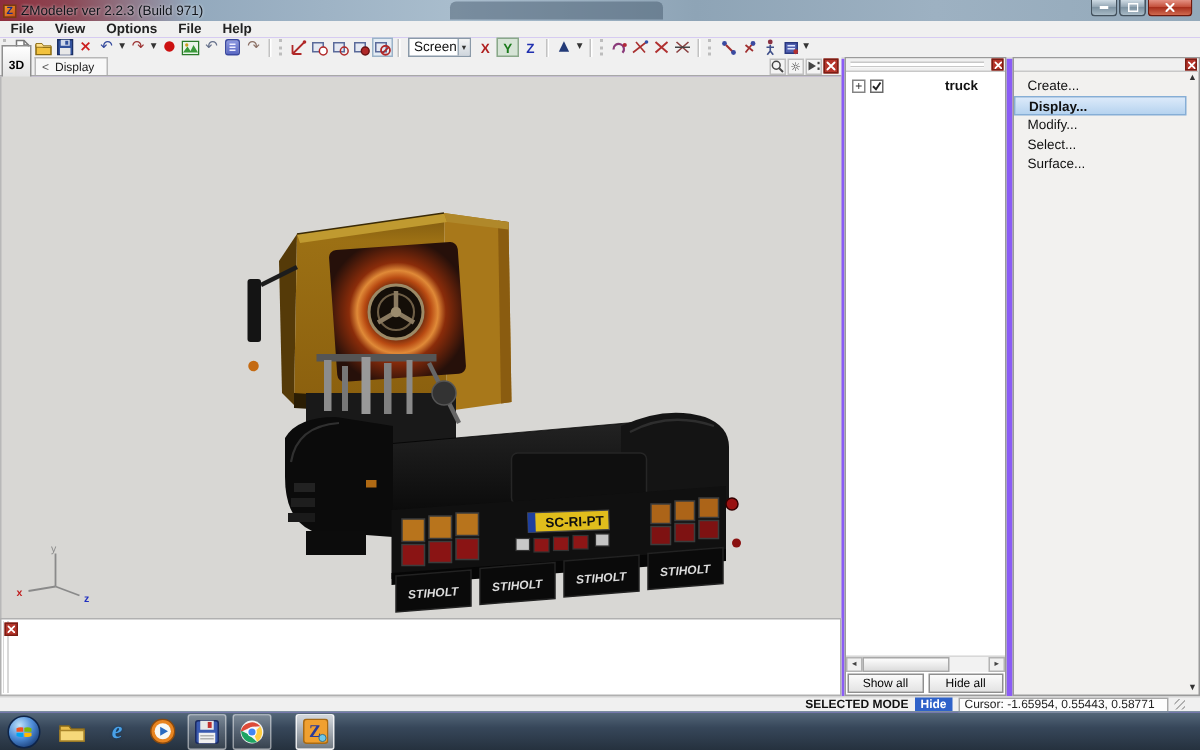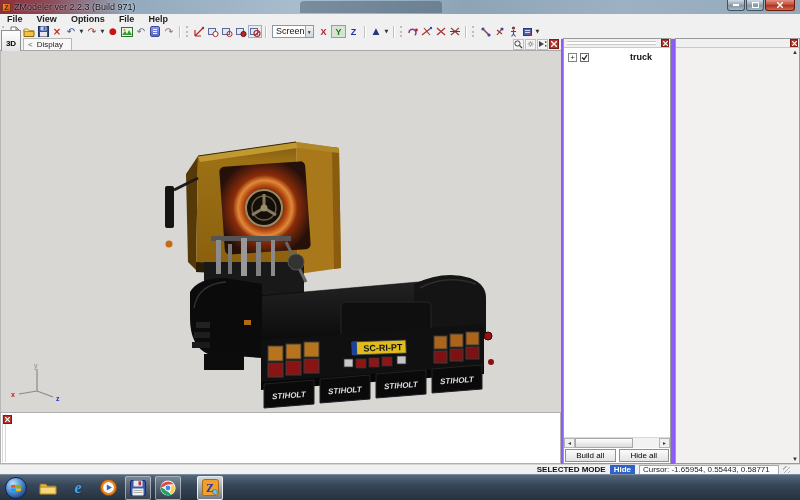--- a/index.html
+++ b/index.html
@@ -533,34 +533,41 @@
           </svg>
       </button>
       <span class="tree-label">truck</span>
     </div>
     <div class="hscroll">
       <button class="sbtn left">◄</button>
       <div class="sthumb"></div>
       <button class="sbtn right">►</button>
     </div>
     <div class="tree-btns">
-      <button class="tree-btn">Build all</button>
+      <button class="tree-btn">Show all</button>
       <button class="tree-btn">Hide all</button>
     </div>
   </div>
 
   <div class="panel" id="cmd-panel">
     <div class="panel-hdr">
       <button class="closebox">
         <svg width="5" height="5">
             <path d="M0,0 L5,5 M5,0 L0,5" stroke="#fff" stroke-width="1.2"></path>
           </svg>
       </button>
     </div>
     <button class="cmd-scroll-up">▲</button>
+    <div class="cmd-list">
+      <div class="cmd-item">Create...</div>
+      <div class="cmd-item selected">Display...</div>
+      <div class="cmd-item">Modify...</div>
+      <div class="cmd-item">Select...</div>
+      <div class="cmd-item">Surface...</div>
+    </div>
     <button class="cmd-scroll-dn">▼</button>
   </div>
 
   <div class="statusbar">
     <span class="st-mode">SELECTED MODE</span>
     <span class="st-auto">Hide</span>
     <span class="st-cursor">Cursor: -1.65954, 0.55443, 0.58771</span>
     <span class="st-grip"></span>
   </div>
 

